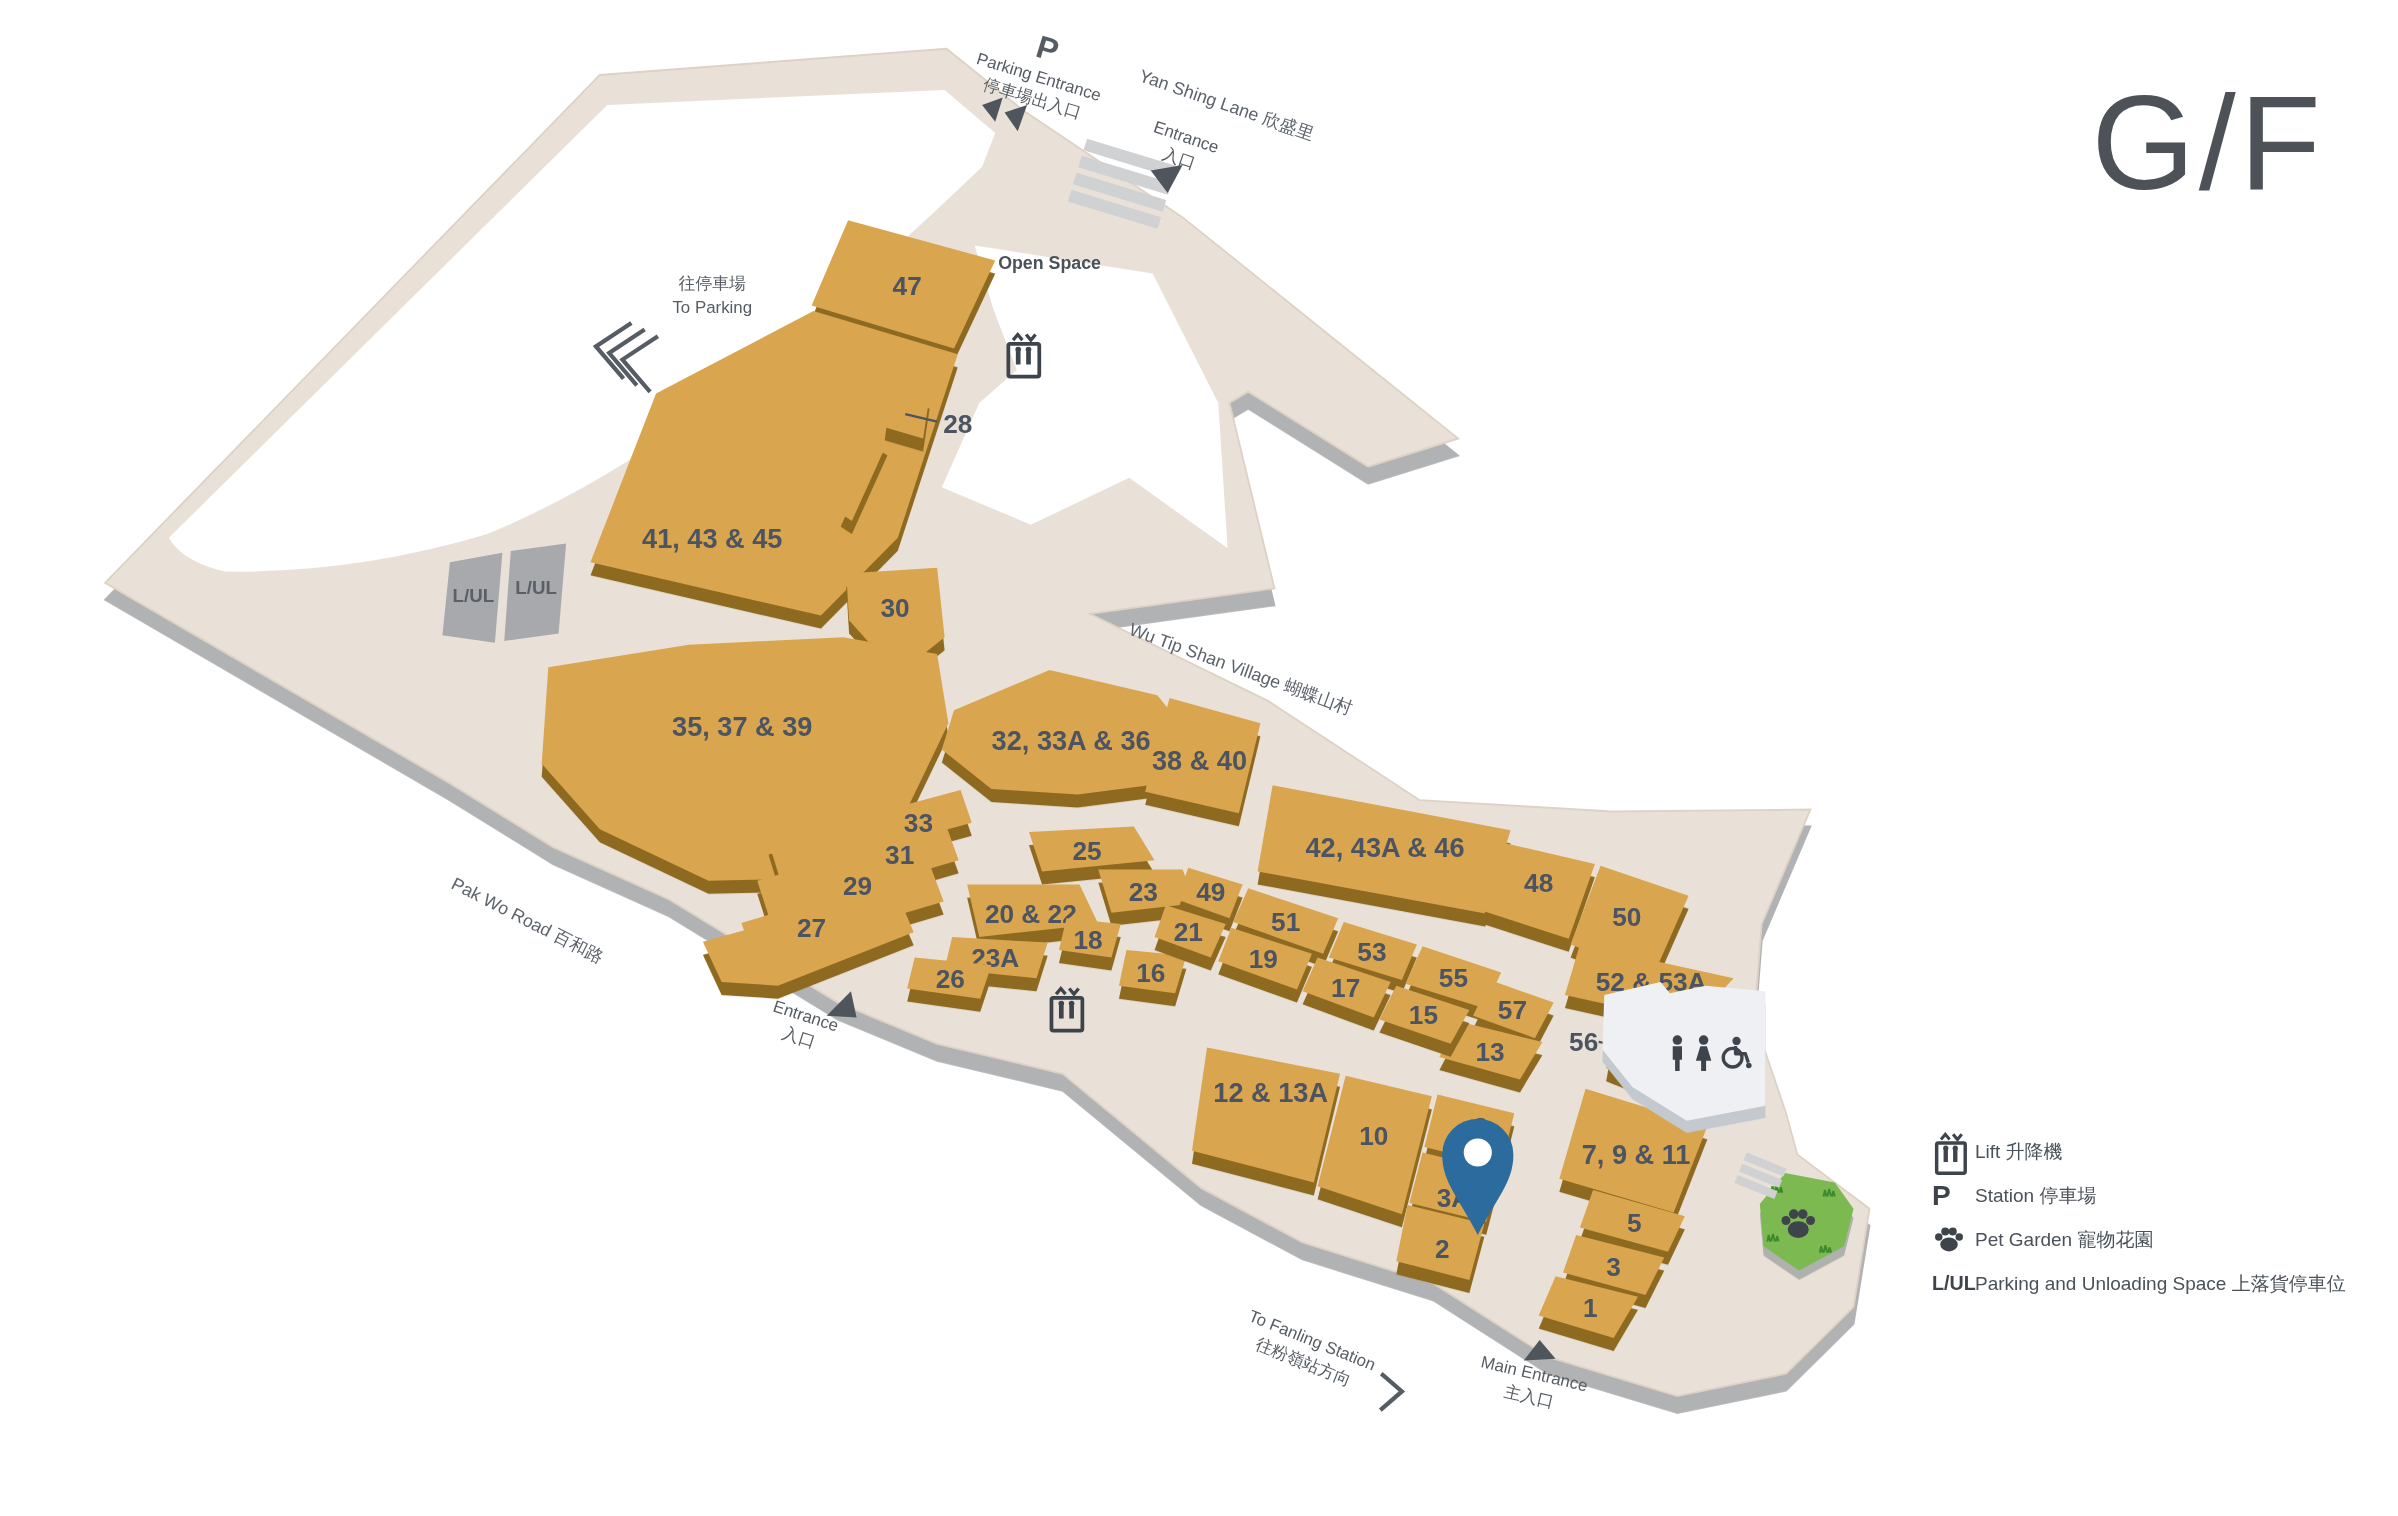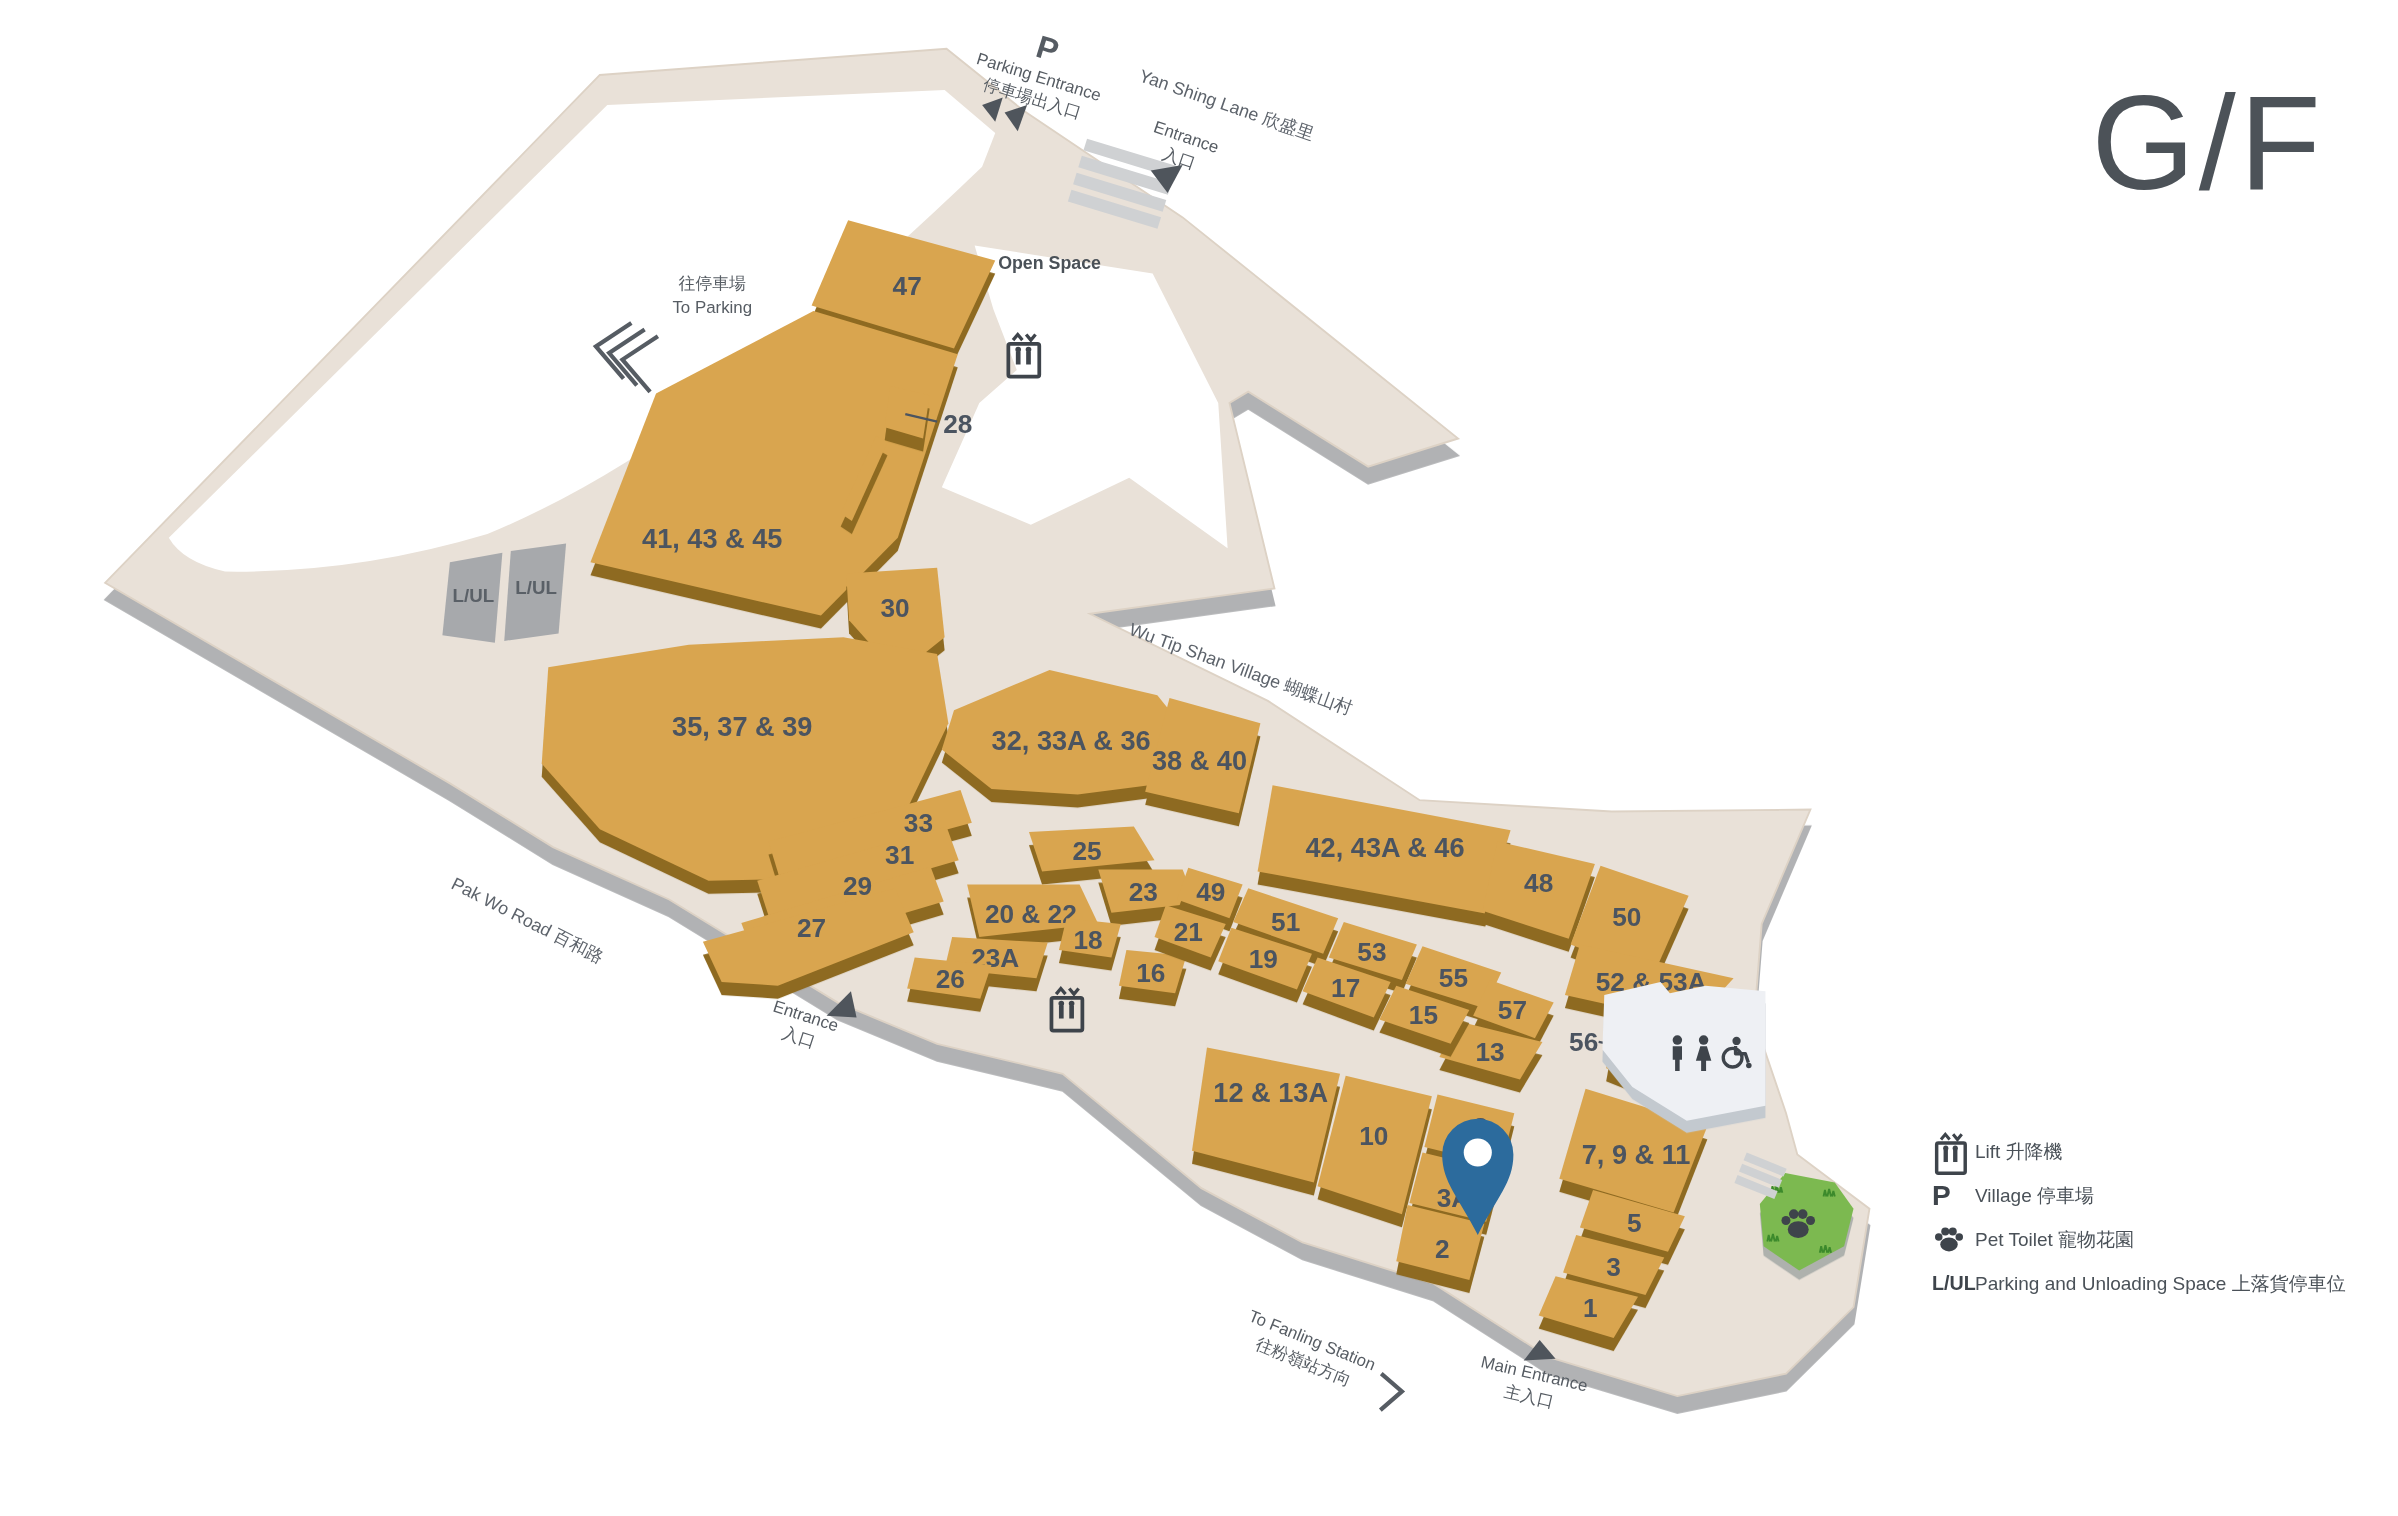--- a/index.html
+++ b/index.html
@@ -362,29 +362,29 @@
           <svg width="37" height="45" viewBox="-2 -8 40 52">
             <use href="#icon-lift"></use>
           </svg>
         </span>
     <span class="legend-tx">Lift 升降機</span>
   </div>
   <div class="legend-row">
     <span class="legend-ic">
           <span class="legend-p">P</span>
         </span>
-    <span class="legend-tx">Village 停車場</span>
+    <span class="legend-tx">Station 停車場</span>
   </div>
   <div class="legend-row">
     <span class="legend-ic">
           <svg width="34" height="30" viewBox="-12 -11 24 24">
             <use href="#icon-paw" class="icn"></use>
           </svg>
         </span>
-    <span class="legend-tx">Pet Toilet 寵物花園</span>
+    <span class="legend-tx">Pet Garden 寵物花園</span>
   </div>
   <div class="legend-row">
     <span class="legend-ic">
           <span class="legend-lul">L/UL</span>
         </span>
     <span class="legend-tx">Parking and Unloading Space 上落貨停車位</span>
   </div>
 </div>
 
 </div>

